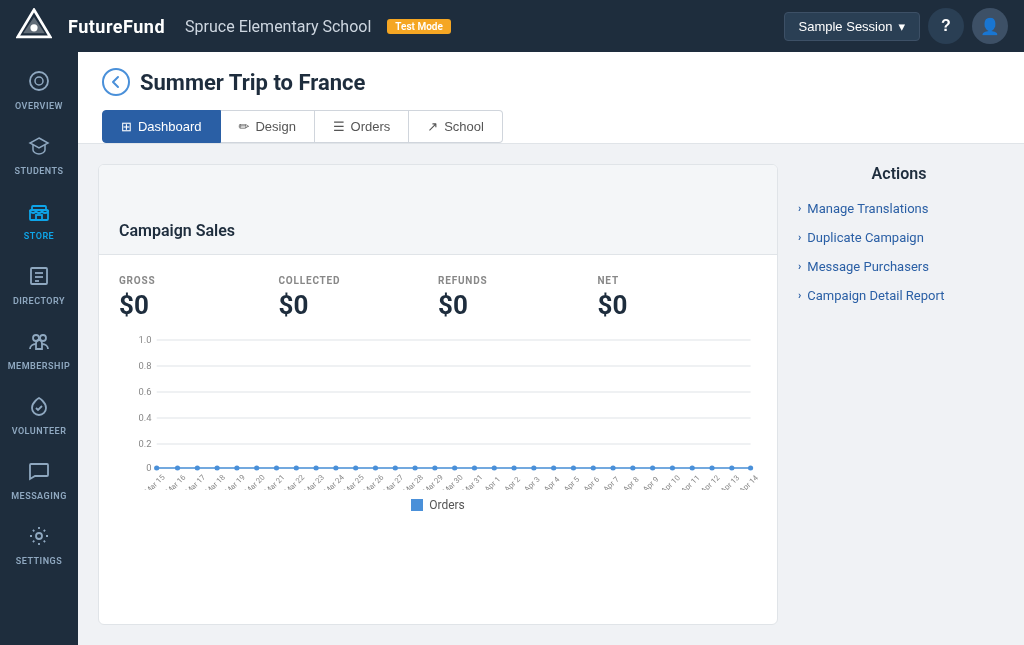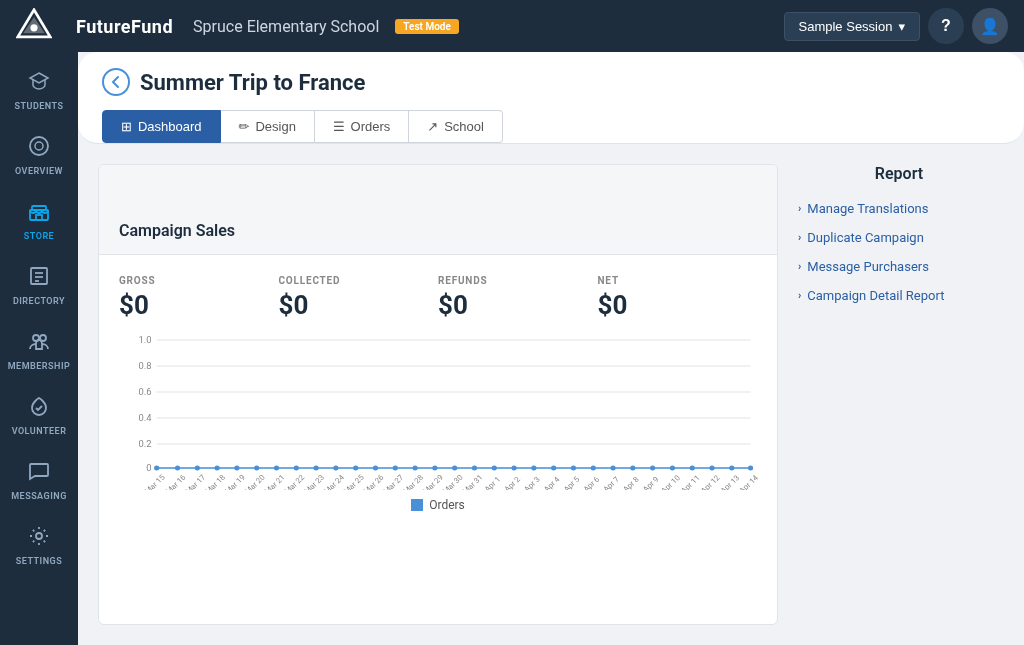--- a/index.html
+++ b/index.html
@@ -9,21 +9,21 @@
     .topnav {
       background: #1e2d3d;
       height: 52px;
       display: flex;
       align-items: center;
       padding: 0 16px;
       gap: 16px;
       flex-shrink: 0;
     }
     .logo {
-      display: flex; align-items: center; gap: 24px;
+      display: flex; align-items: center; gap: 16px;
     }
     .logo-icon {
       width: 36px; height: 36px;
     }
     .logo-text {
       color: white; font-size: 18px; font-weight: 700; letter-spacing: 0.5px;
     }
     .school-name {
       color: #cdd6e0; font-size: 16px; margin-left: 4px;
     }
@@ -69,21 +69,21 @@
     .sidebar-icon { font-size: 22px; }
     .sidebar-label { font-size: 9px; font-weight: 600; letter-spacing: 0.5px; text-transform: uppercase; }
 
     
     .content-area {
       flex: 1; display: flex; flex-direction: column; overflow: hidden;
     }
 
     
     .page-header {
-      background: white; padding: 16px 24px 0 24px; border-bottom: 1px solid #e0e4e8; border-radius: 20px;
+      background: white; padding: 16px 24px 0 24px; border-bottom: 1px solid #e0e4e8;
     }
     .page-title-row {
       display: flex; align-items: center; gap: 10px; margin-bottom: 14px;
     }
     .back-btn {
       background: none; border: none; cursor: pointer; color: #4a90d9;
       font-size: 22px; display: flex; align-items: center;
     }
     .page-title {
       font-size: 22px; font-weight: 700; color: #1e2d3d;
@@ -188,34 +188,34 @@
     </button>
   </div>
 </nav>
 
 <div class="main-layout">
 
   <aside class="sidebar">
     <div class="sidebar-item">
       <span class="sidebar-icon">
         <svg width="22" height="22" viewBox="0 0 22 22" fill="currentColor">
+            <circle cx="11" cy="11" r="9" fill="none" stroke="currentColor" stroke-width="1.8"></circle>
+            <circle cx="11" cy="11" r="4" fill="none" stroke="currentColor" stroke-width="1.5"></circle>
+          </svg>
+      </span>
+      <span class="sidebar-label">OVERVIEW</span>
+    </div>
+    <div class="sidebar-item">
+      <span class="sidebar-icon">
+        <svg width="22" height="22" viewBox="0 0 22 22" fill="currentColor">
             <path d="M11 3 L20 8 L11 13 L2 8 Z" fill="none" stroke="currentColor" stroke-width="1.5"></path>
             <path d="M5 10v5c0 2 3 4 6 4s6-2 6-4v-5" fill="none" stroke="currentColor" stroke-width="1.5"></path>
           </svg>
       </span>
       <span class="sidebar-label">STUDENTS</span>
-    </div>
-    <div class="sidebar-item">
-      <span class="sidebar-icon">
-        <svg width="22" height="22" viewBox="0 0 22 22" fill="currentColor">
-            <circle cx="11" cy="11" r="9" fill="none" stroke="currentColor" stroke-width="1.8"></circle>
-            <circle cx="11" cy="11" r="4" fill="none" stroke="currentColor" stroke-width="1.5"></circle>
-          </svg>
-      </span>
-      <span class="sidebar-label">OVERVIEW</span>
     </div>
     <div class="sidebar-item active">
       <span class="sidebar-icon">
         <svg width="22" height="22" viewBox="0 0 22 22" fill="none" stroke="currentColor" stroke-width="1.8">
             <rect x="2" y="10" width="18" height="10" rx="1"></rect>
             <path d="M4 10V7a1 1 0 011-1h12a1 1 0 011 1v3"></path>
             <path d="M8 10a3 3 0 01-6 0"></path>
             <path d="M14 10a3 3 0 01-6 0"></path>
             <path d="M20 10a3 3 0 01-6 0"></path>
             <rect x="8" y="15" width="6" height="5"></rect>
@@ -414,21 +414,21 @@
             <text x="610" y="156" text-anchor="middle" font-size="7.5" fill="#888" transform="rotate(-45, 610, 156)">Apr 14</text>
           </svg>
           <div class="chart-legend">
             <span class="legend-box"></span>
             <span class="legend-label">Orders</span>
           </div>
         </div>
       </div>
 
       <div class="actions-panel">
-        <h3 class="actions-title">Report</h3>
+        <h3 class="actions-title">Actions</h3>
         <div class="actions-list">
           <a class="action-item">
             <span class="action-chevron">›</span>
             <span>Manage Translations</span>
           </a>
           <a class="action-item">
             <span class="action-chevron">›</span>
             <span>Duplicate Campaign</span>
           </a>
           <a class="action-item">

